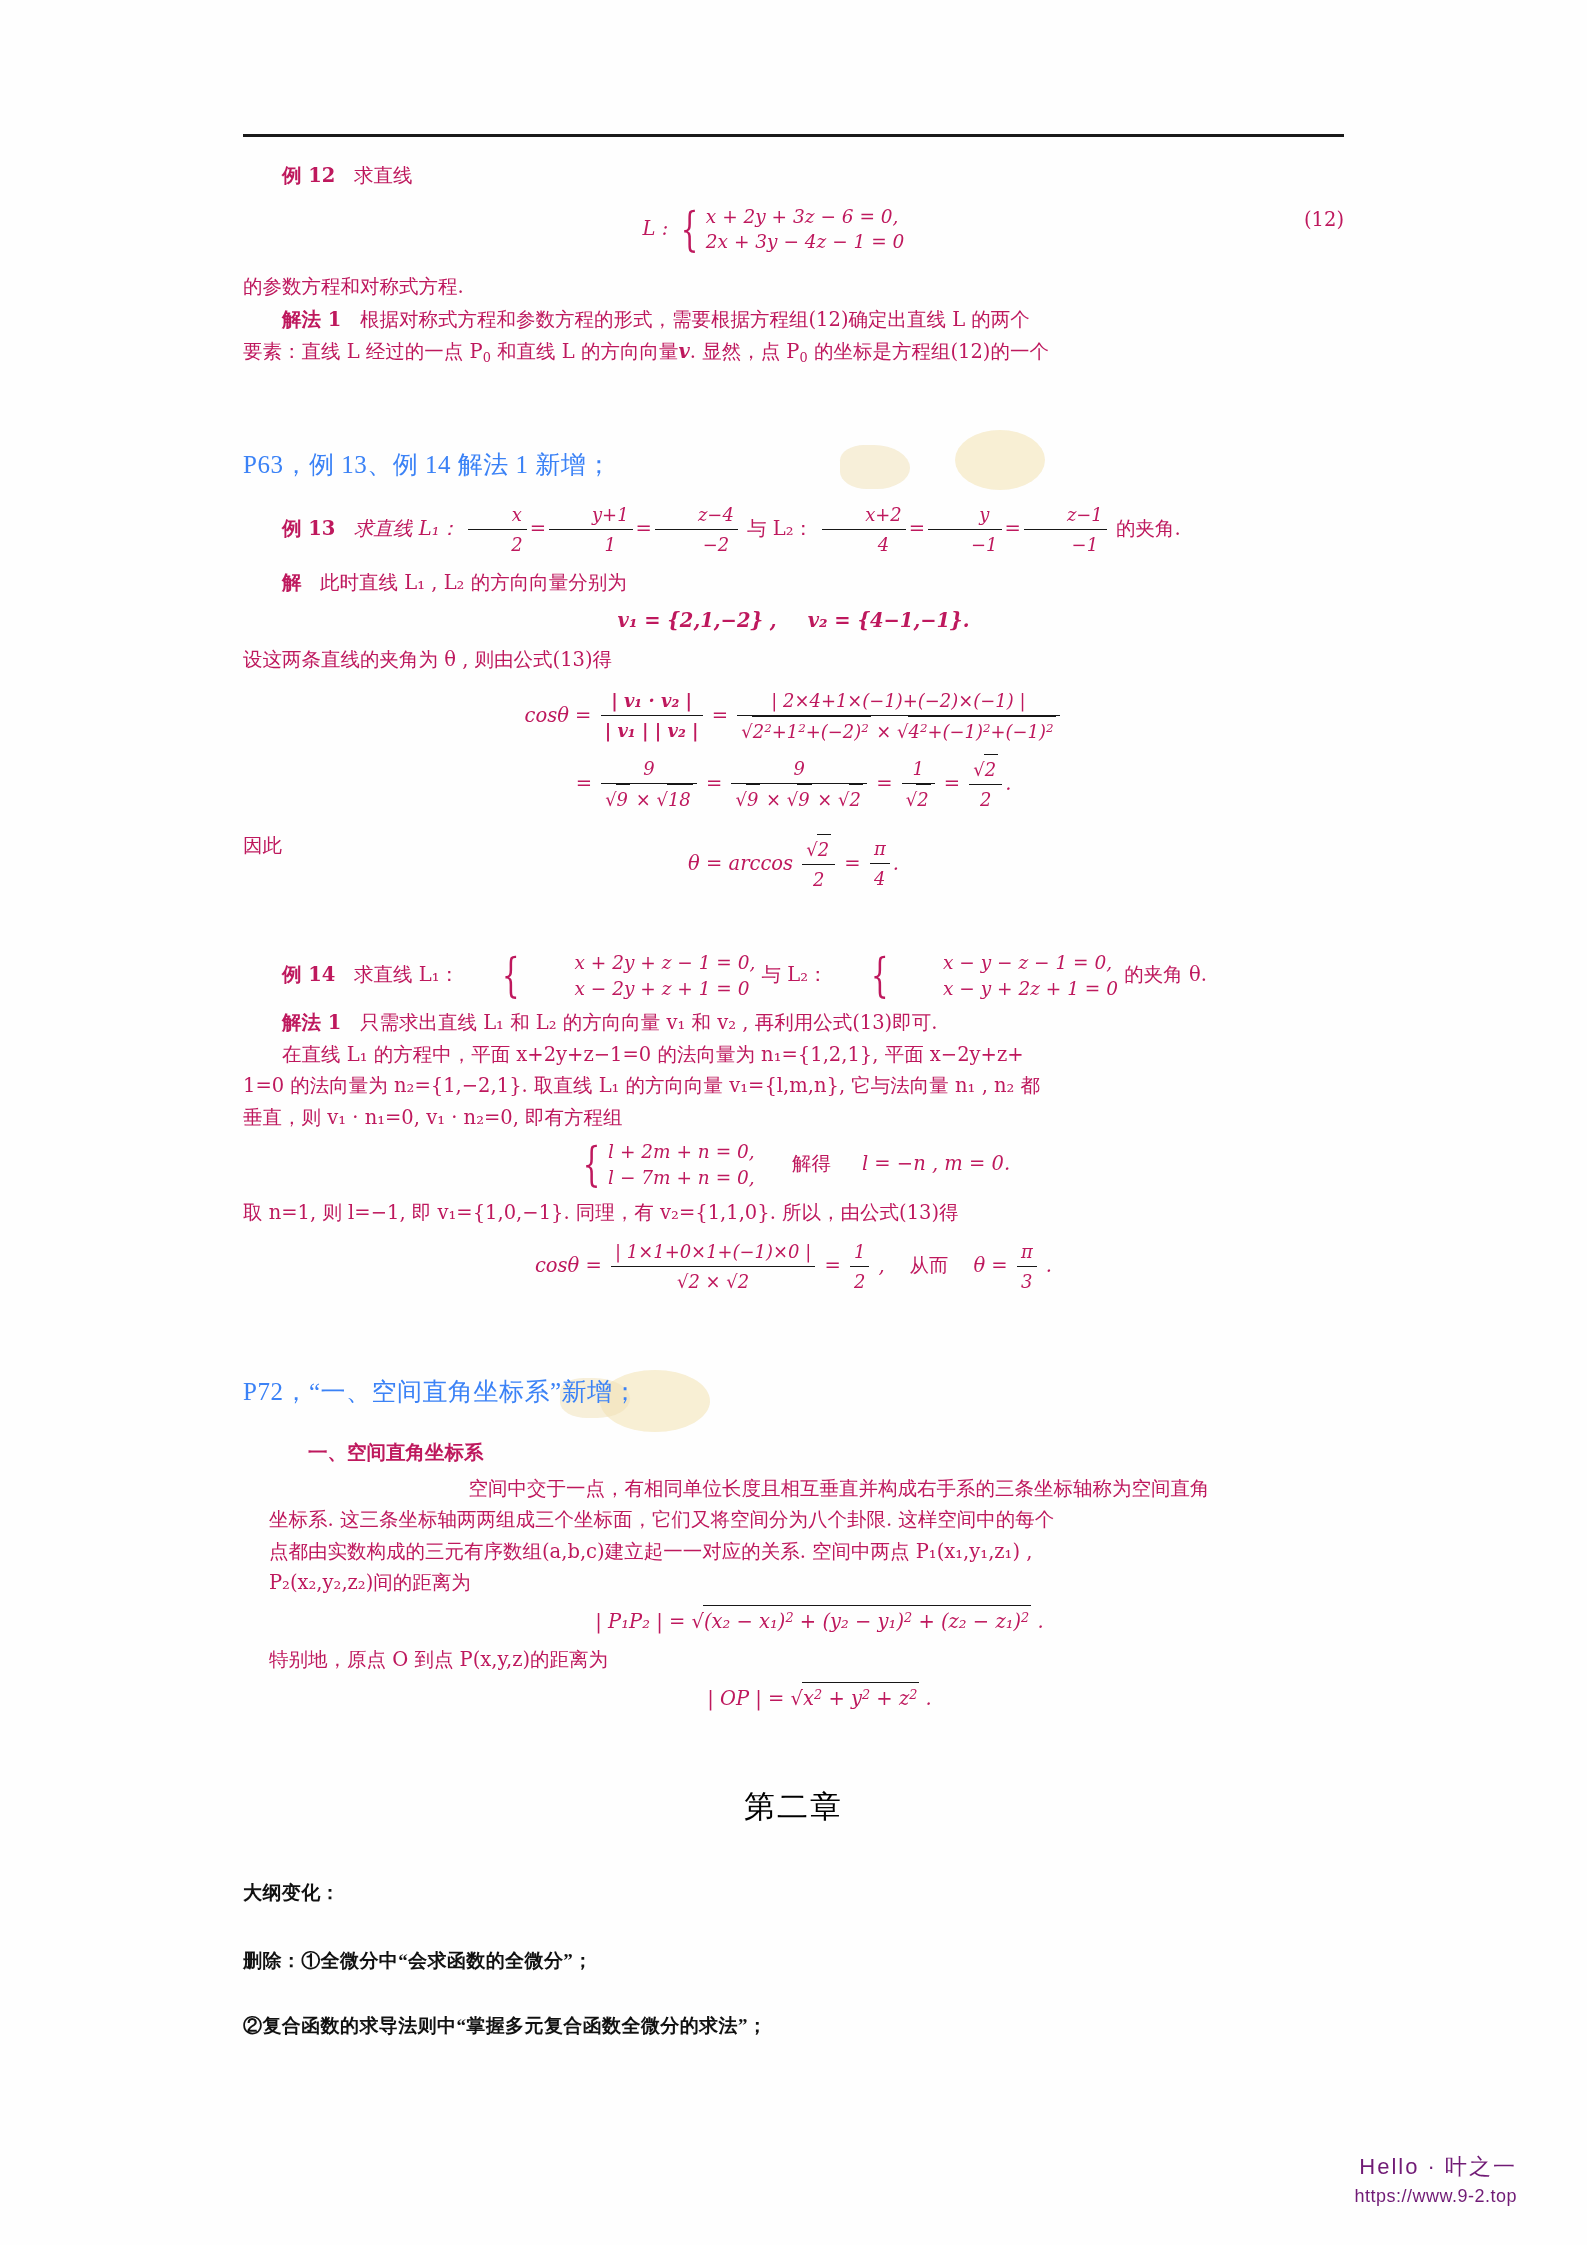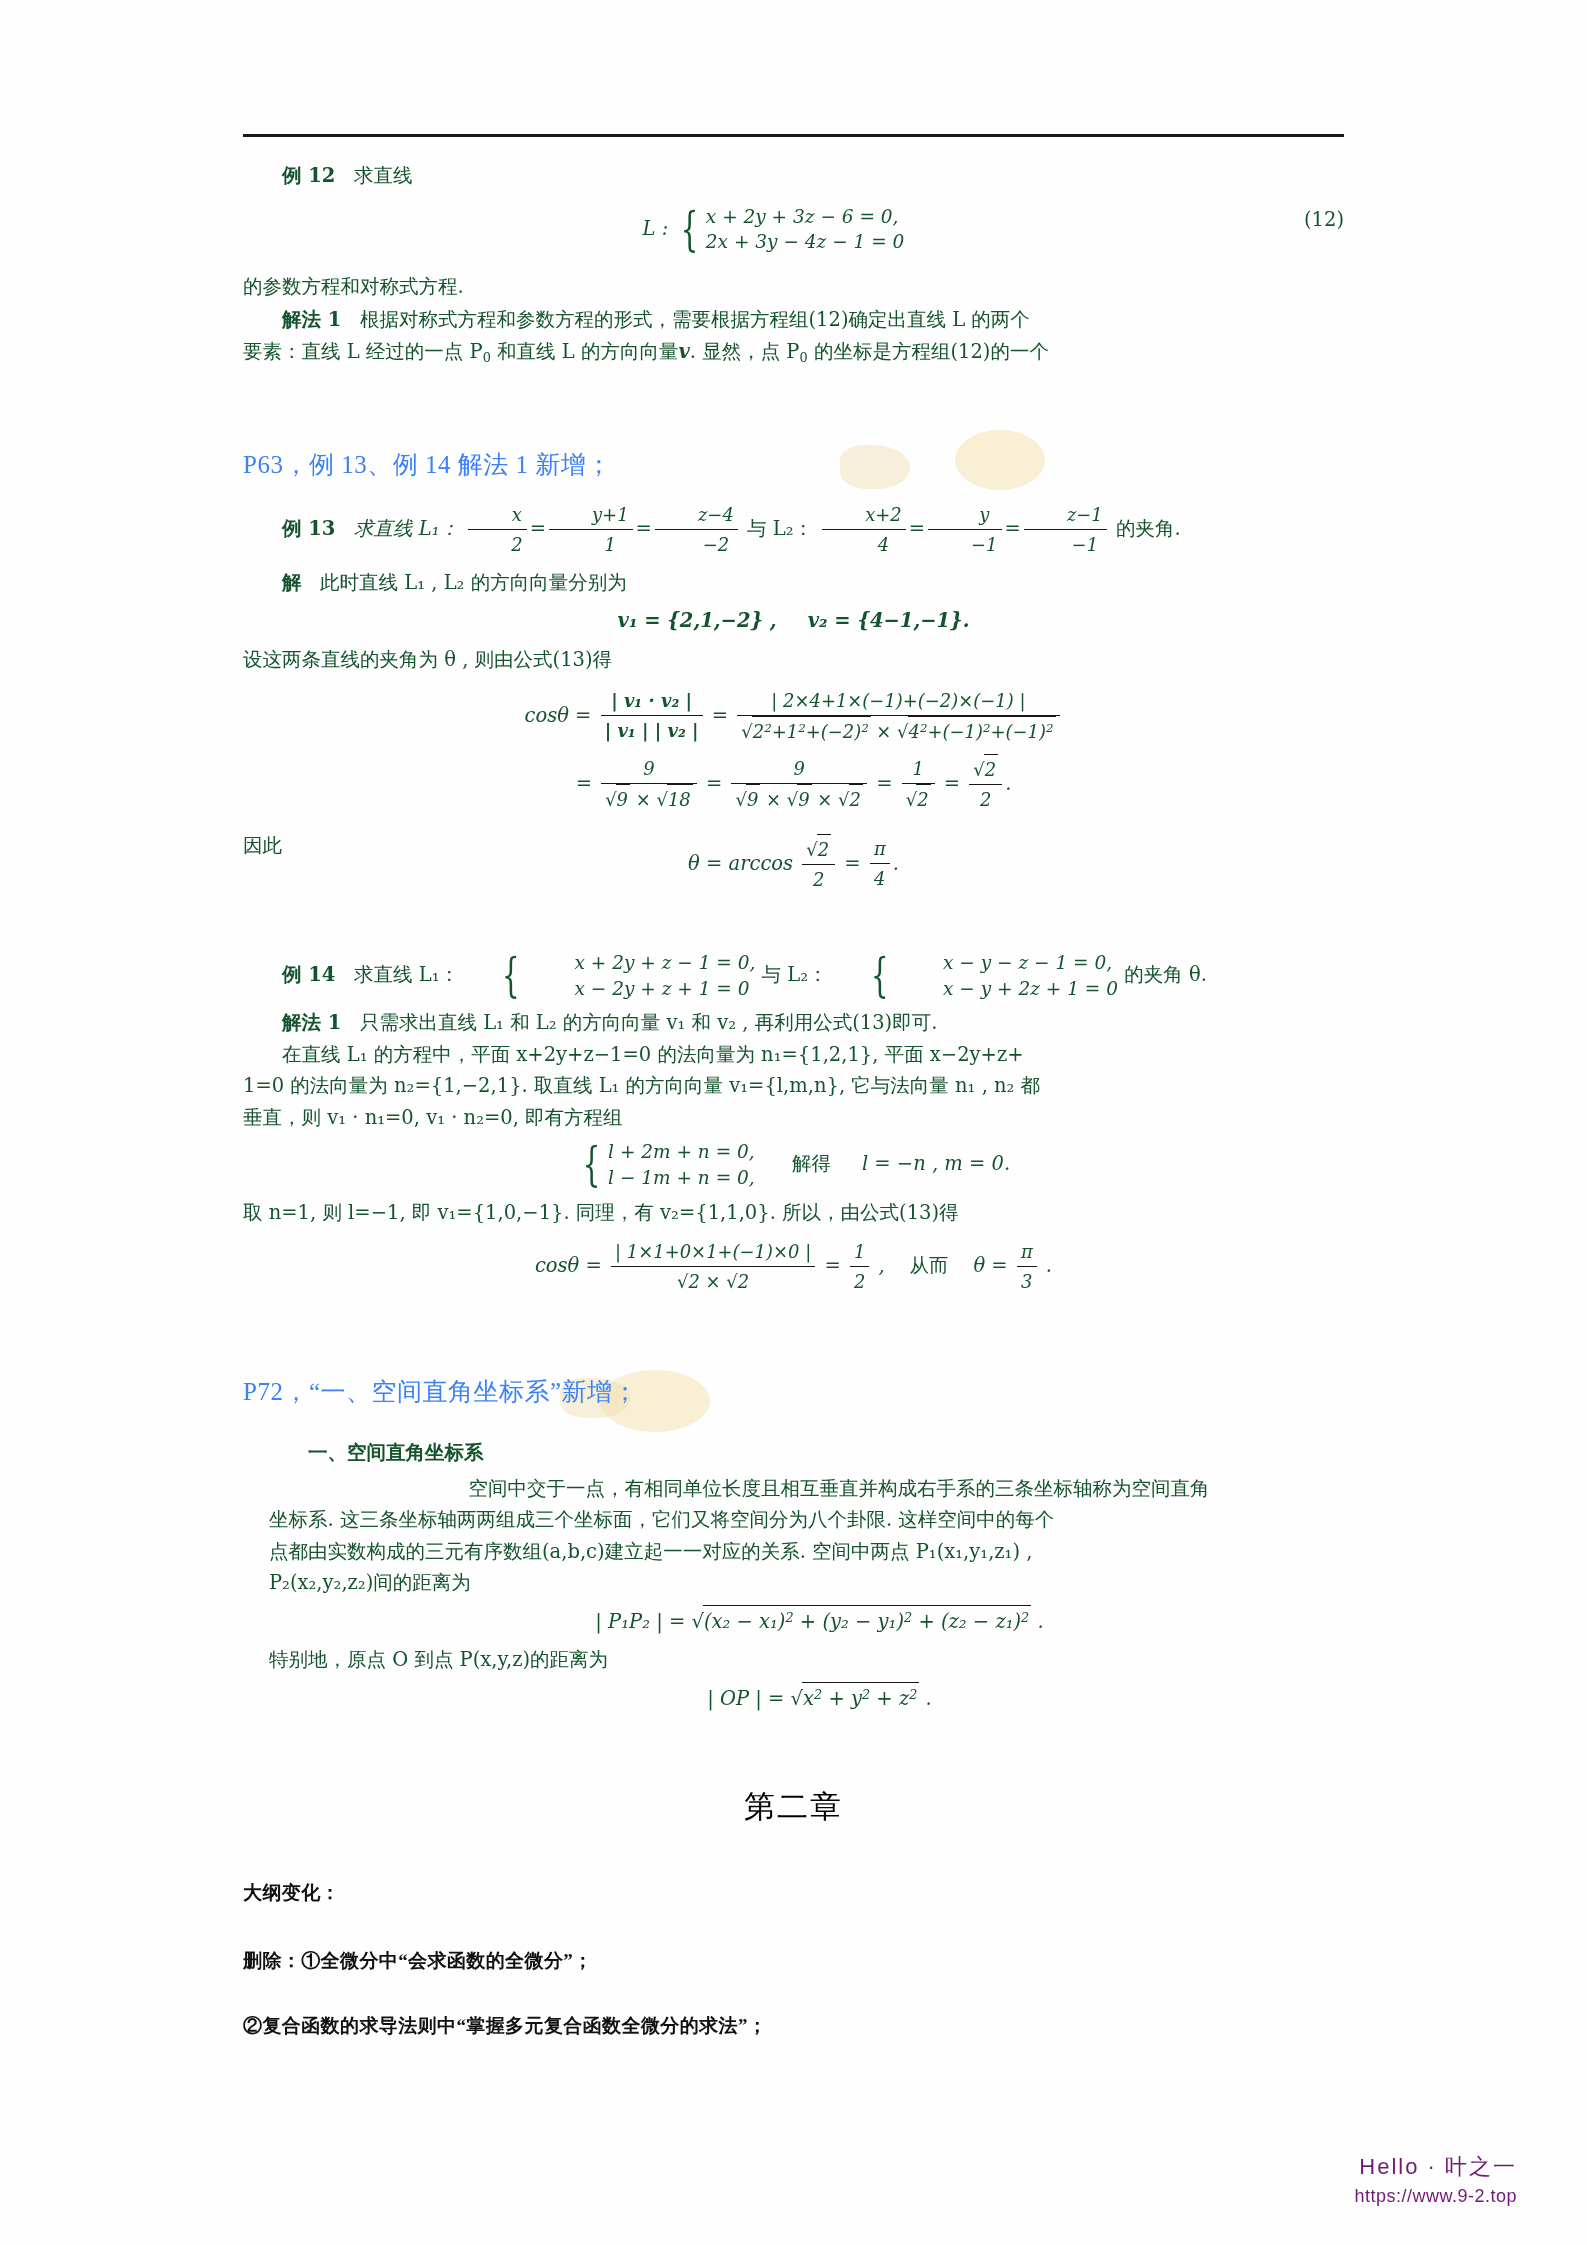--- a/index.html
+++ b/index.html
@@ -33,21 +33,21 @@
   }
   
   .scan {
     position: absolute;
     left: 243px;
     top: 160px;
     width: 1101px;
     font-family: "DejaVu Serif", serif;
     font-size: 19.5px;
     line-height: 1.62;
-    color: #14532d;
+    color: #be185d;
   }
   .scan .ind { text-indent: 2em; }
   .bold { font-weight: bold; }
   .ctr { text-align: center; }
   .it { font-style: italic; }
   .mathline {
     text-align: center;
     margin: 7px 0;
     font-style: italic;
   }
@@ -316,21 +316,21 @@
 
     <div class="ind">在直线 L₁ 的方程中，平面 x+2y+z−1=0 的法向量为 n₁={1,2,1}, 平面 x−2y+z+</div>
     <div>1=0 的法向量为 n₂={1,−2,1}. 取直线 L₁ 的方向向量 v₁={l,m,n}, 它与法向量 n₁ , n₂ 都</div>
     <div>垂直，则 v₁ · n₁=0, v₁ · n₂=0, 即有方程组</div>
 
     <div class="mathline" style="margin-top:6px;">
       <span class="sys">
         <span class="brace">{</span>
         <span class="rows">
           <span class="it">l + 2m + n = 0,</span>
-          <span class="it">l − 1m + n = 0,</span>
+          <span class="it">l − 7m + n = 0,</span>
         </span>
       </span>
       &nbsp;&nbsp;&nbsp;&nbsp;
       <span style="font-style:normal;">解得</span>
       &nbsp;&nbsp;&nbsp;
       <span class="it">l = −n , m = 0.</span>
     </div>
 
     <div style="margin-top:4px;">取 n=1, 则 l=−1, 即 v₁={1,0,−1}. 同理，有 v₂={1,1,0}. 所以，由公式(13)得</div>
 

